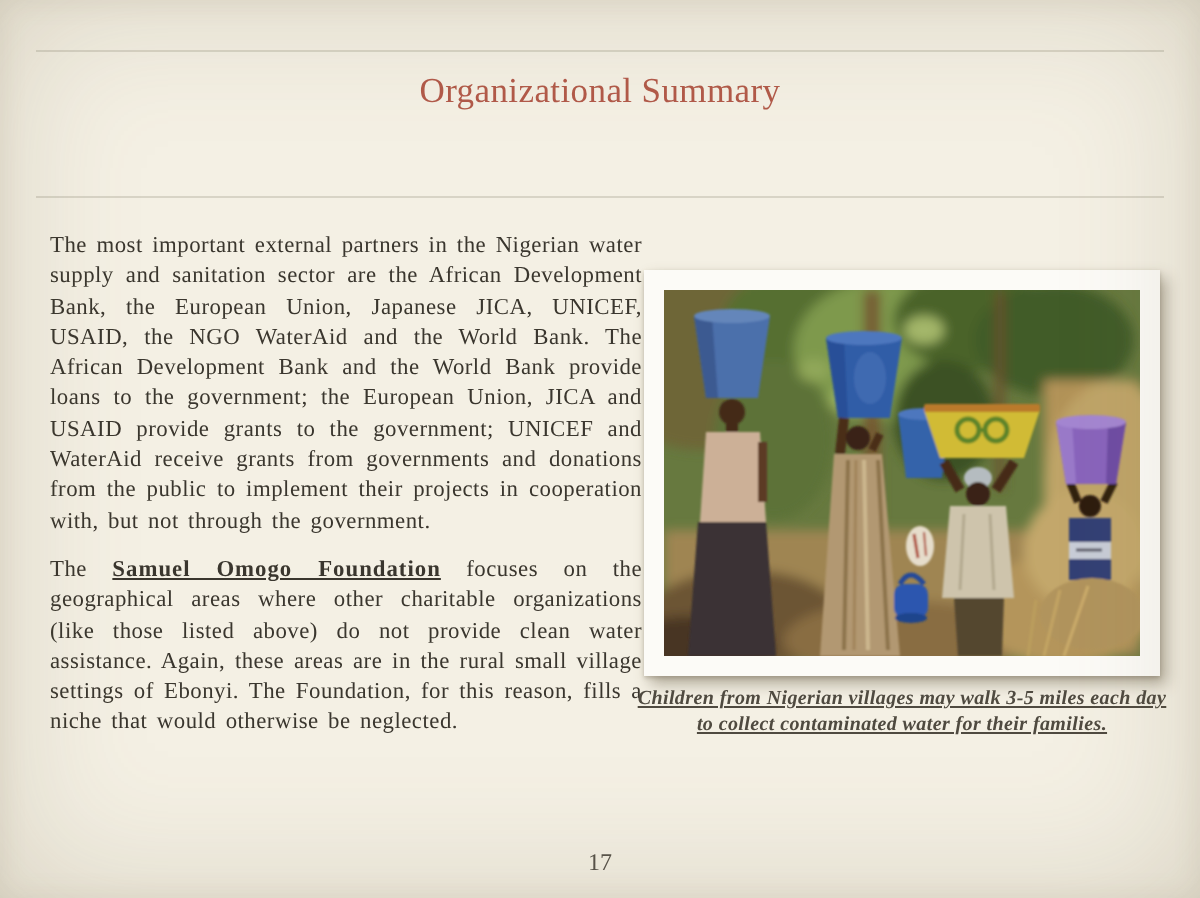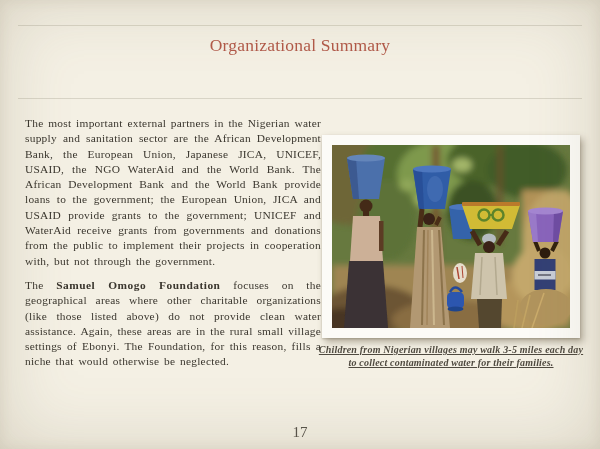--- a/index.html
+++ b/index.html
@@ -35,21 +35,21 @@
   }
 
   .body-col {
     position:absolute; left:25px; top:116px; width:296px;
     color:#3a362e;
     font-size:11.4px; line-height:15.3px;
     text-align:justify;
     letter-spacing:0.25px; word-spacing:1.6px;
   }
   .body-col .para + .para { margin-top:9px; }
-  .bold { font-weight:bold; letter-spacing:0.5px; }
+  .bold { font-weight:bold; letter-spacing:0.5px;text-decoration:underline; }
 
   .photo-frame {
     position:absolute; left:322px; top:135px;
     width:238px; height:183px;
     padding:10px;
     background:#fcfbf7;
     box-shadow: 3px 4px 7px rgba(95,85,62,0.45), 0 1px 2px rgba(95,85,62,0.3);
   }
   .photo-frame svg { display:block; filter: blur(0.3px) saturate(0.95); }
 
@@ -60,21 +60,21 @@
     color:#4f4a40;
     font-size:10px; line-height:12.6px;
     letter-spacing:0.2px;
     text-decoration:underline;
   }
 
   .page-number {
     position:absolute; left:0; right:0; top:424px;
     text-align:center;
     color:#56524a;
-    font-size:15px;
+    font-size:12px;
   }
 </style>
 </head>
 <body>
 
 <div class="slide">
 
   <div class="rule rule-top"></div>
 
   <div class="title-block">

